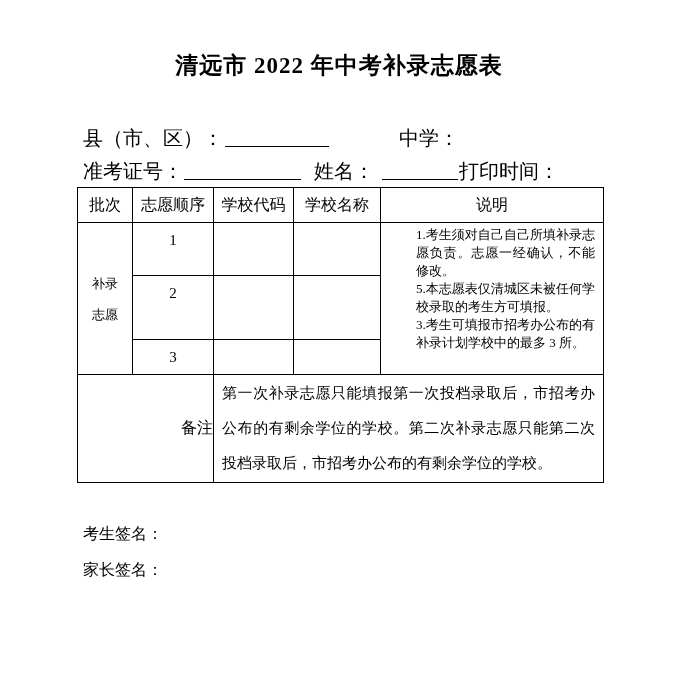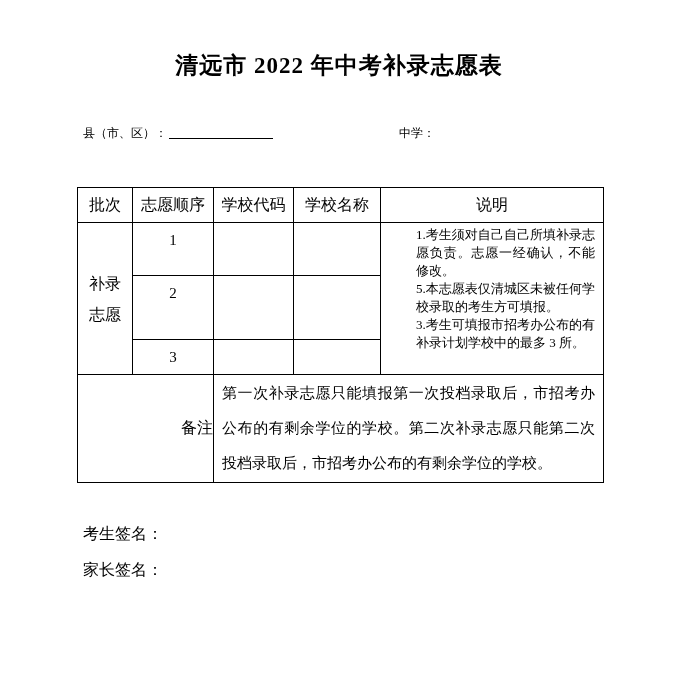--- a/index.html
+++ b/index.html
@@ -10,21 +10,21 @@
     font-family:"Liberation Serif","DejaVu Serif",serif;
   }
   .page { position:relative; width:678px; height:680px; background:#ffffff; overflow:hidden; }
 
   .doc-title {
     position:absolute; top:50px; left:0; width:678px;
     text-align:center; font-size:23px; font-weight:bold; letter-spacing:1px;
     margin:0;
   }
 
-  .form-line { position:absolute; left:83px; font-size:12px; white-space:nowrap; width:560px; }
+  .form-line { position:absolute; left:83px; font-size:20px; white-space:nowrap; width:560px; }
   .form-line-1 { top:125px; }
   .form-line-2 { top:158px; }
 
   .u { display:inline-block; border-bottom:1px solid #000; position:relative; top:2px; }
   .u-county { width:104px; margin-left:2px; }
   .u-examno { width:117px; margin-left:1px; }
   .u-name   { width:76px;  margin-left:8px; }
   .lbl-school { position:absolute; left:316px; top:0; }
   .lbl-name { margin-left:13px; }
   .lbl-print { margin-left:1px; }
@@ -36,21 +36,21 @@
   .vol-table th, .vol-table td {
     border:1px solid #000000; font-weight:normal; padding:0;
   }
   .vol-table th { font-size:16px; text-align:center; }
   tr.h-row  { height:35px; }
   tr.r-1    { height:53px; }
   tr.r-2    { height:64px; }
   tr.r-3    { height:35px; }
   tr.r-remark { height:108px; }
 
-  td.batch-cell { text-align:center; font-size:16px; vertical-align:middle; }
+  td.batch-cell { text-align:center; font-size:13px; vertical-align:middle; }
   td.batch-cell .batch-inner { width:34px; margin:0 auto; line-height:31px; }
 
   td.order-cell { text-align:center; vertical-align:top; padding-top:9px; font-size:15px; }
 
   td.notes-cell {
     vertical-align:top; padding:3px 8px 0 7px;
     font-size:13px; line-height:18px;
     text-align:justify; text-justify:inter-ideograph;
   }
   .note-item { text-align:justify;margin-left:28px; }
@@ -71,20 +71,23 @@
 
 <div class="page">
 
   <h1 class="doc-title">清远市 2022 年中考补录志愿表</h1>
 
   <div class="form-line form-line-1">
     <span>县（市、区）：</span><span class="u u-county"></span>
     <span class="lbl-school">中学：</span>
   </div>
 
+  <div class="form-line form-line-2">
+    <span>准考证号：</span><span class="u u-examno"></span><span class="lbl-name">姓名：</span><span class="u u-name"></span><span class="lbl-print">打印时间：</span>
+  </div>
 
   <table class="vol-table">
     <colgroup>
       <col style="width:55px">
         <col style="width:81px">
         <col style="width:80px">
         <col style="width:87px">
         <col style="width:223px">
     </colgroup>
     <tbody>

